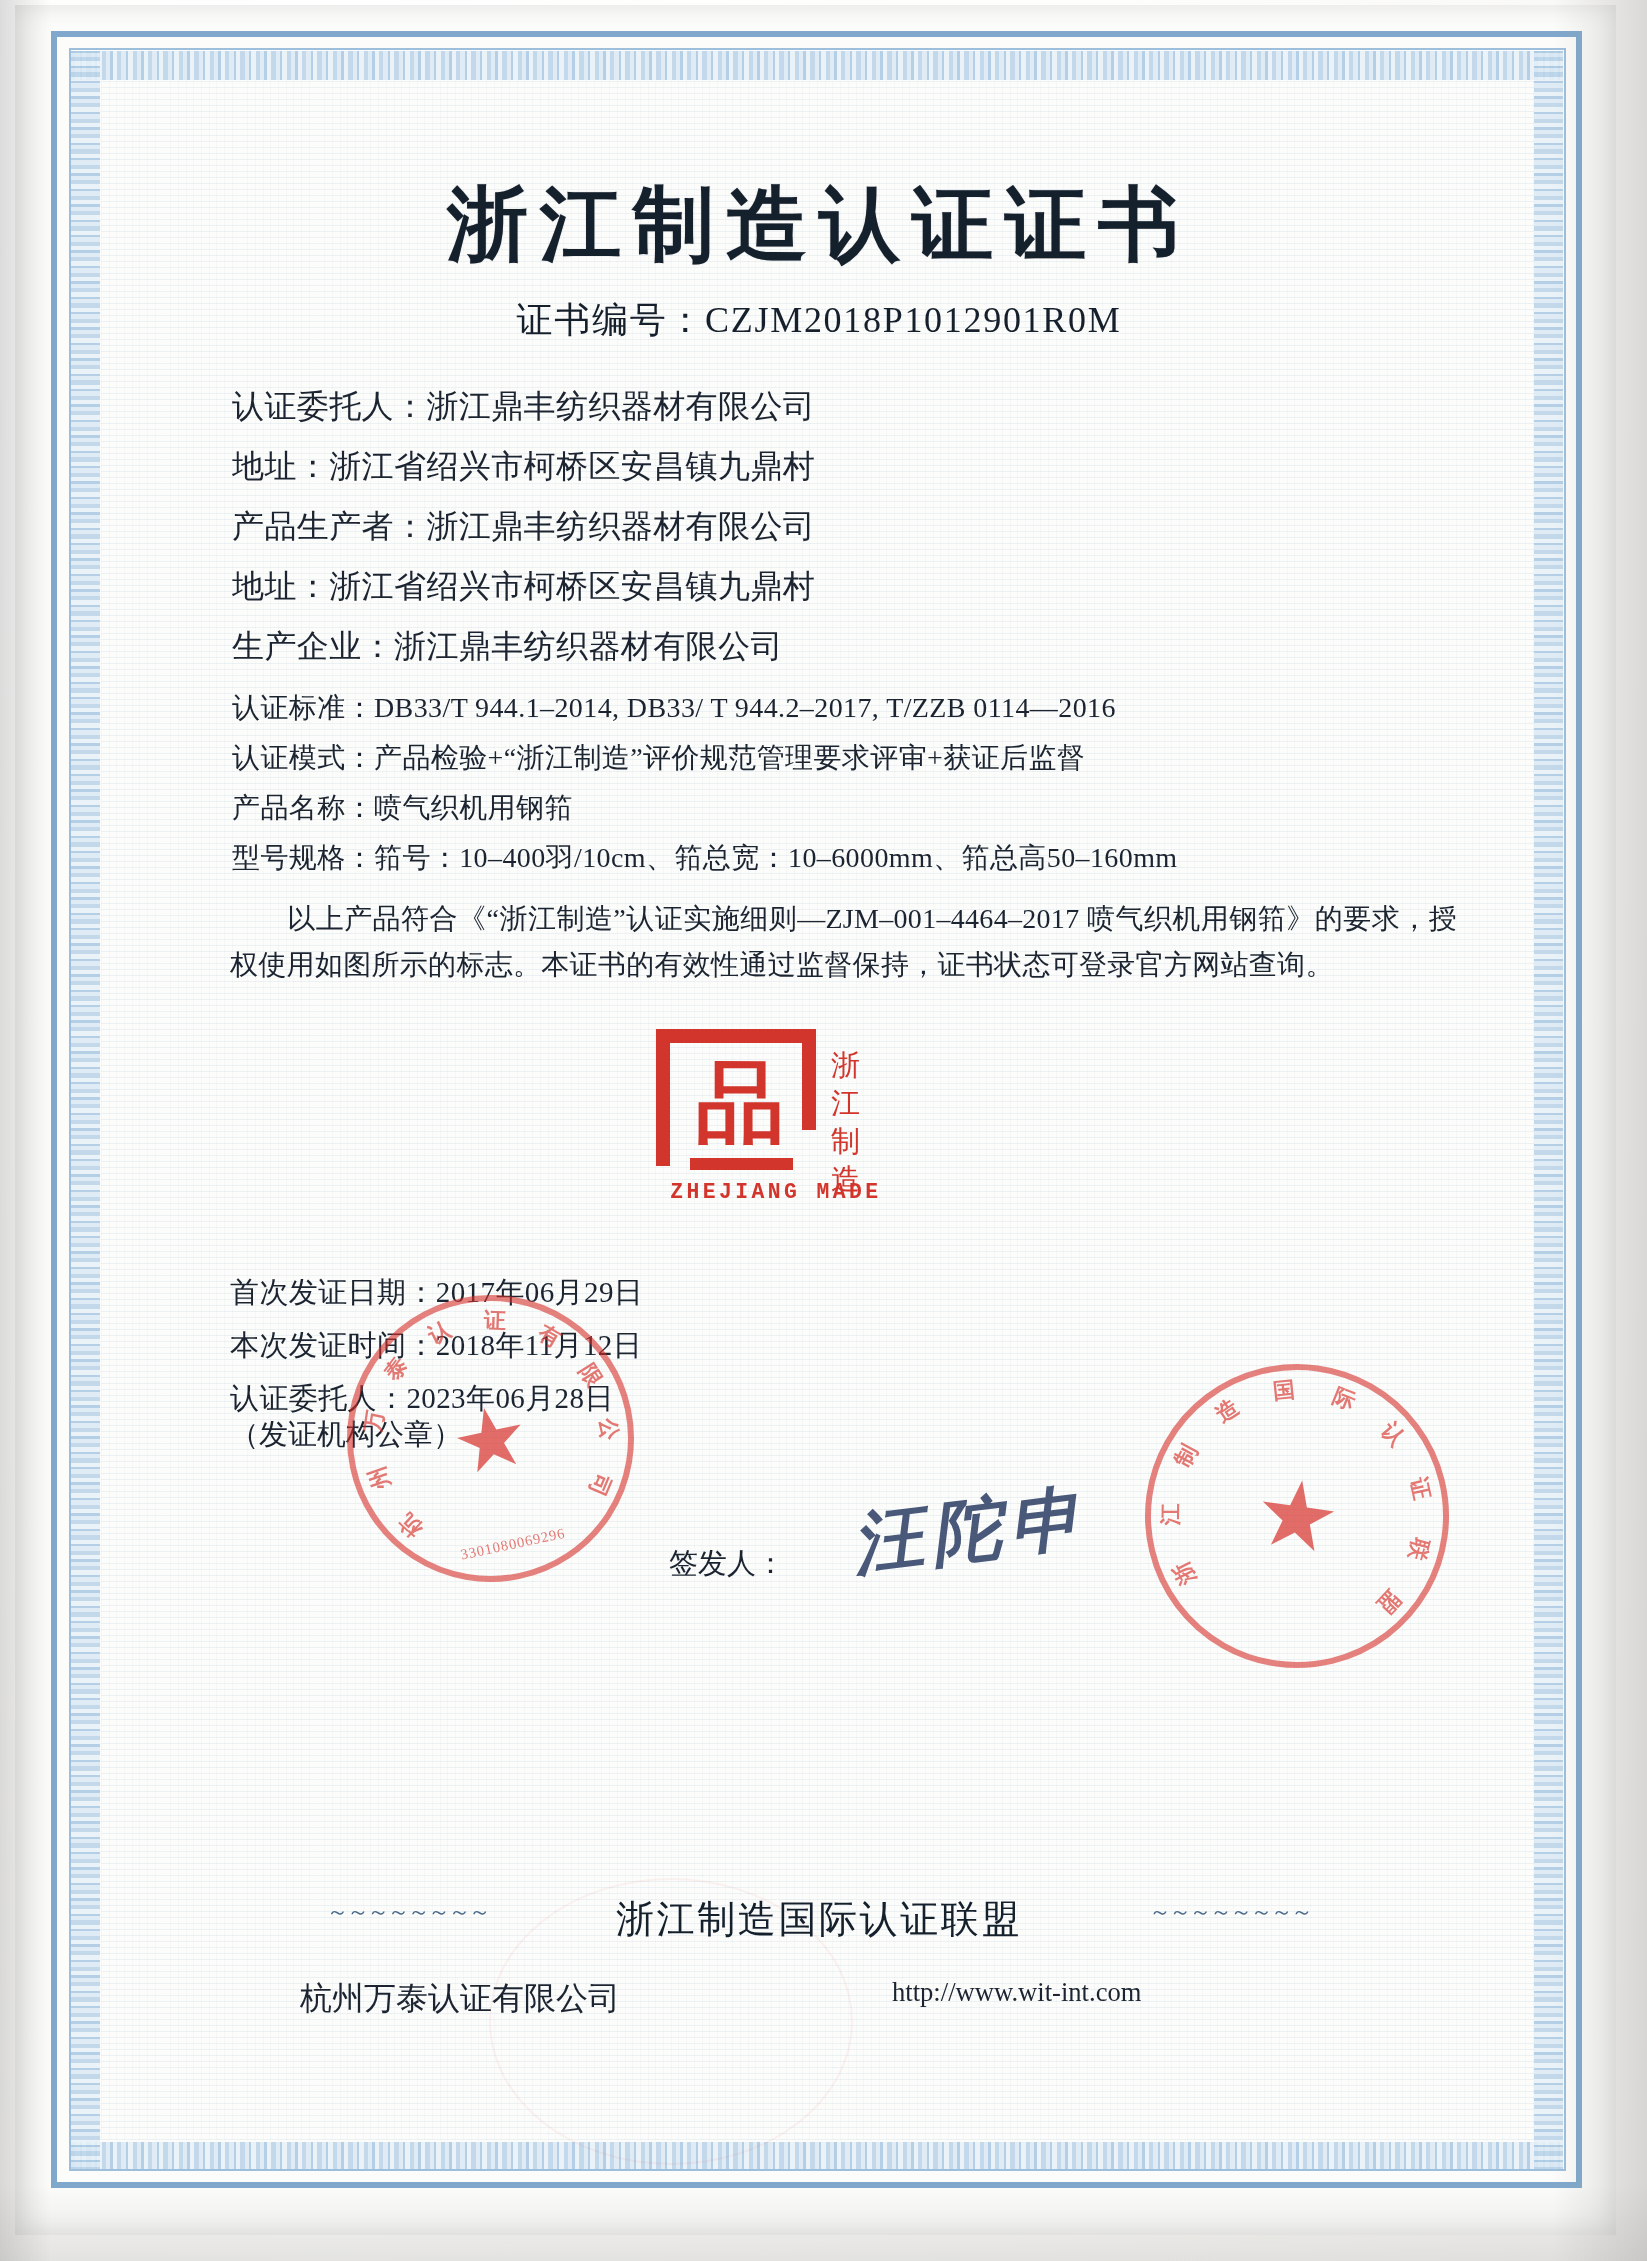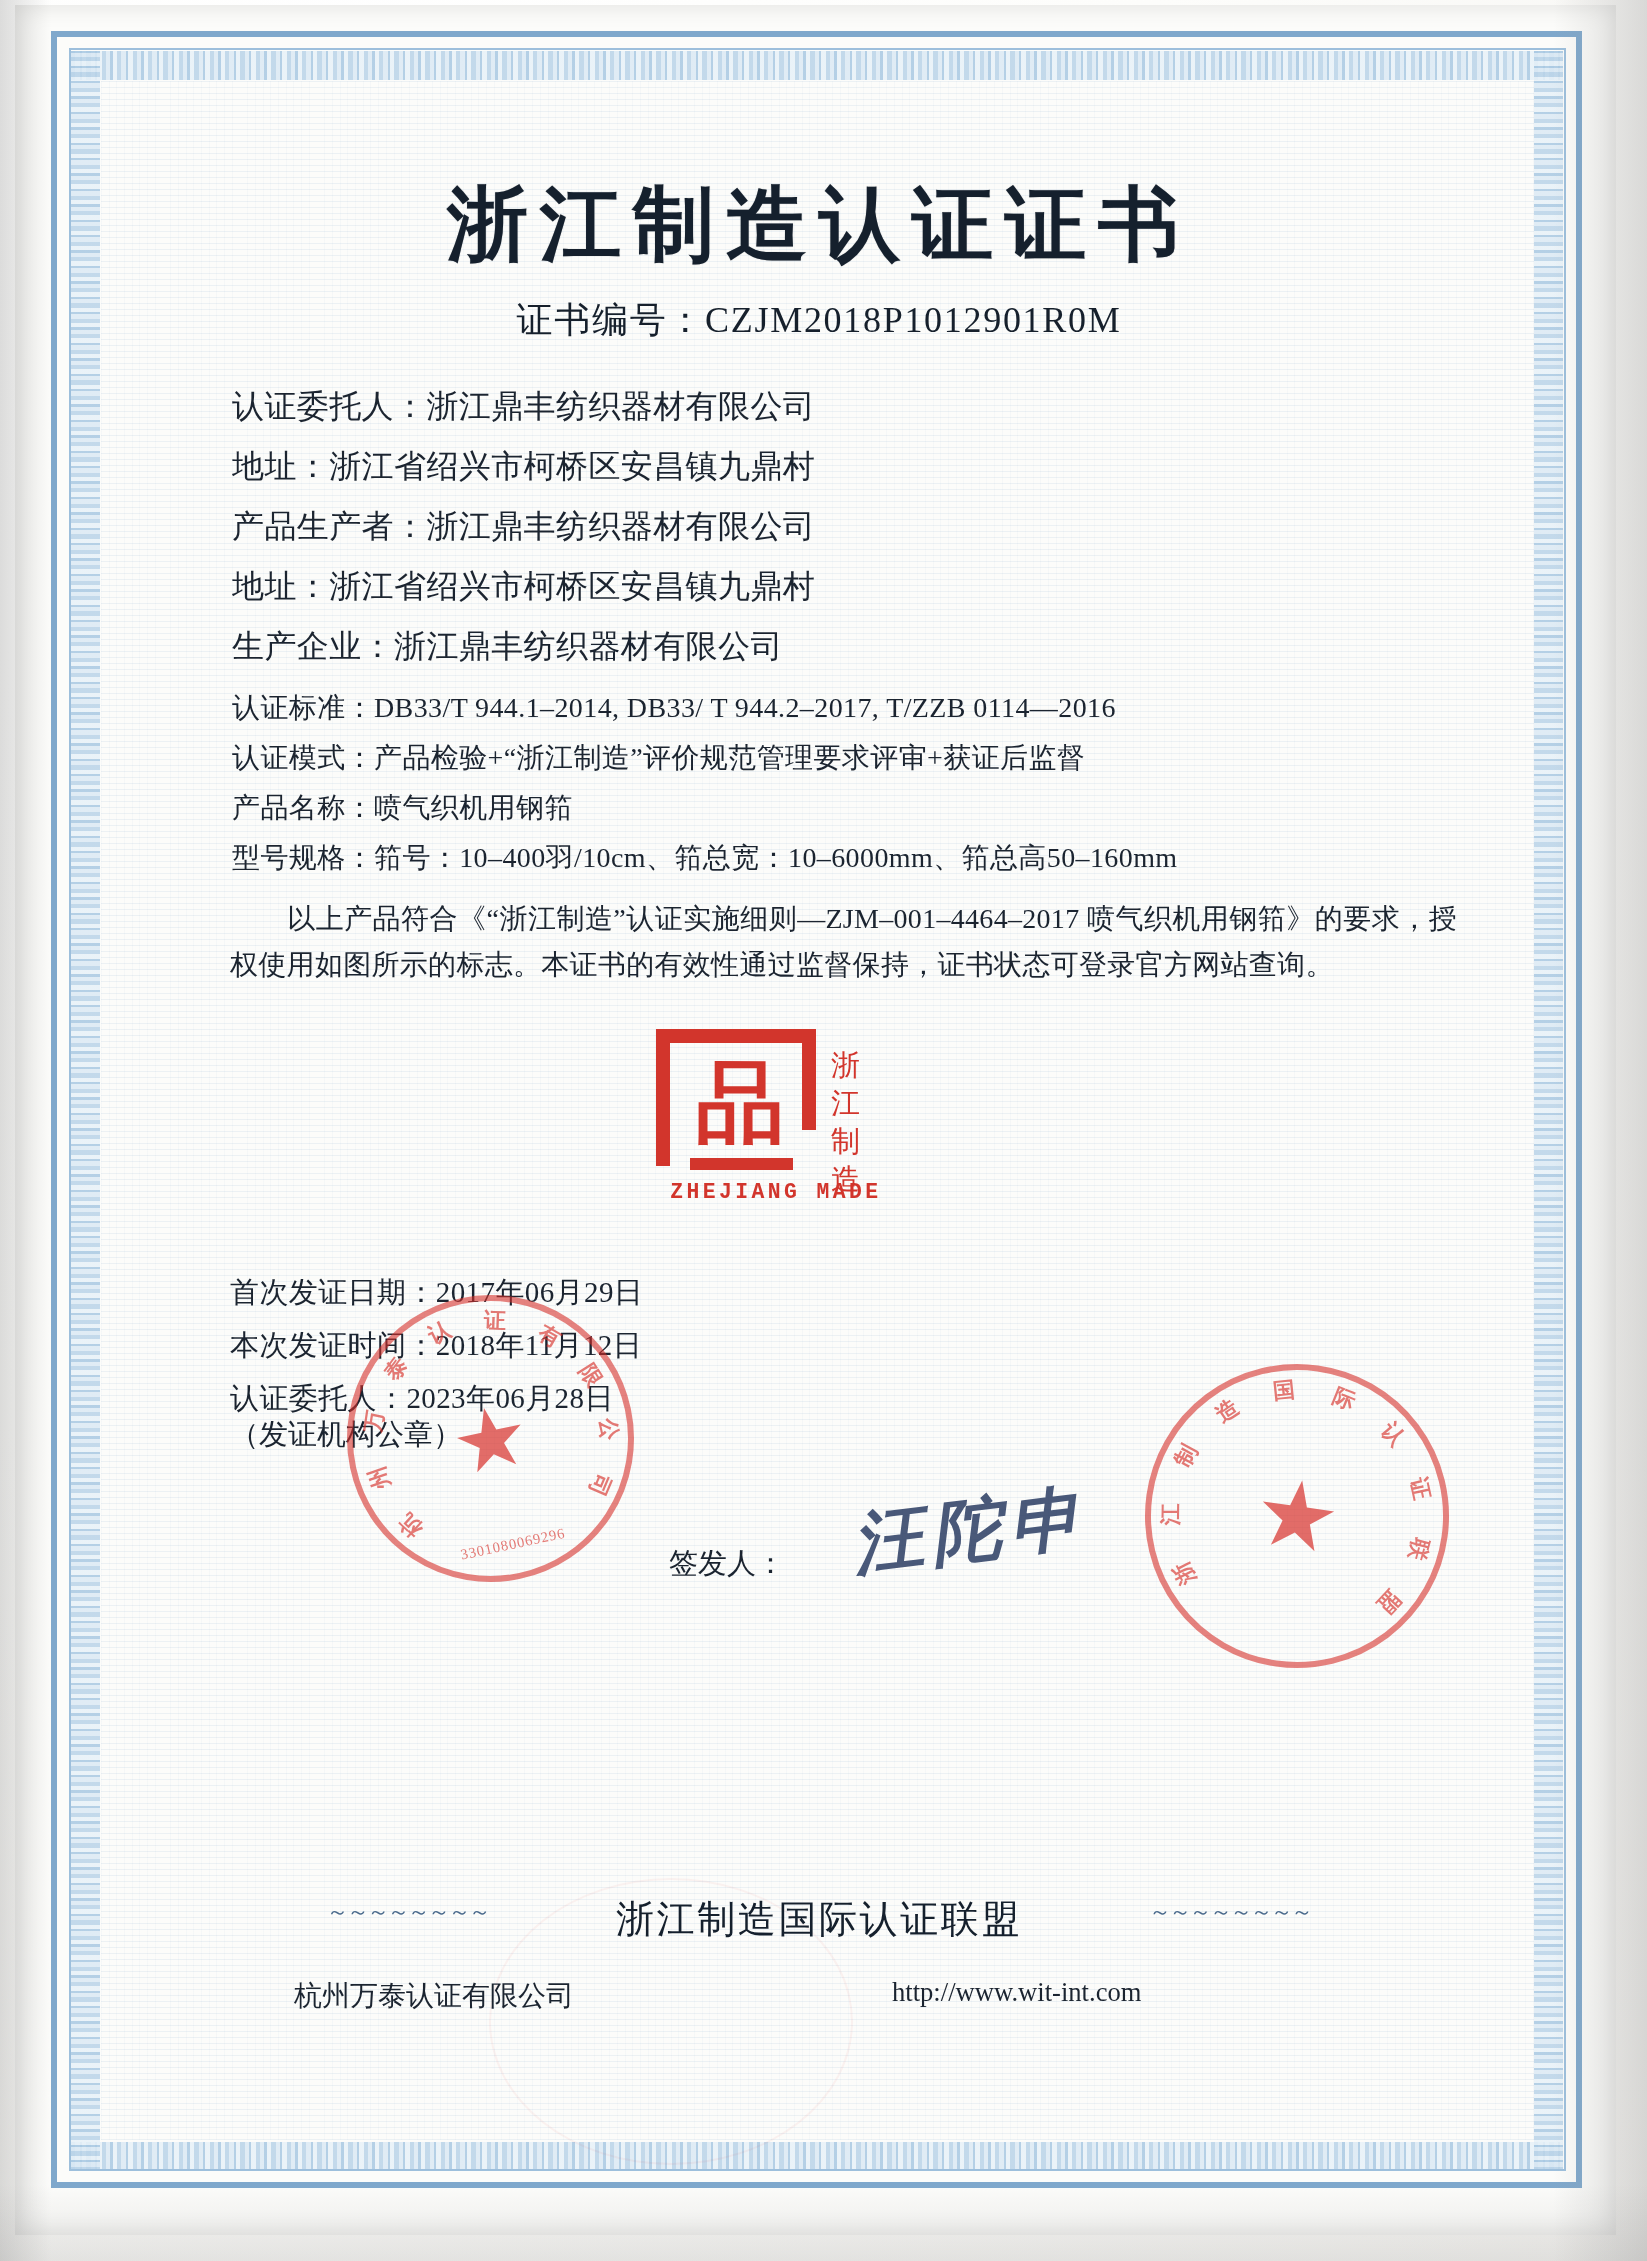--- a/index.html
+++ b/index.html
@@ -320,22 +320,22 @@
     font-size: 22px;
     letter-spacing: -1.7px;
     overflow: hidden;
     white-space: nowrap;
   }
   .footer-flourish-left { left: 120px; text-align: right; }
   .footer-flourish-right { left: 1029px; text-align: left; }
 
   .footer-company {
     position: absolute;
-    left: 174px; top: 1883px;
-    font-size: 28px;
+    left: 180px; top: 1883px;
+    font-size: 32px;
     color: #1b2430;
     text-align: center;
   }
   .footer-url {
     position: absolute;
     left: 772px; top: 1883px;
     font-size: 26.6px;
     color: #1b2430;
     font-family: "Liberation Serif", serif;
   }

